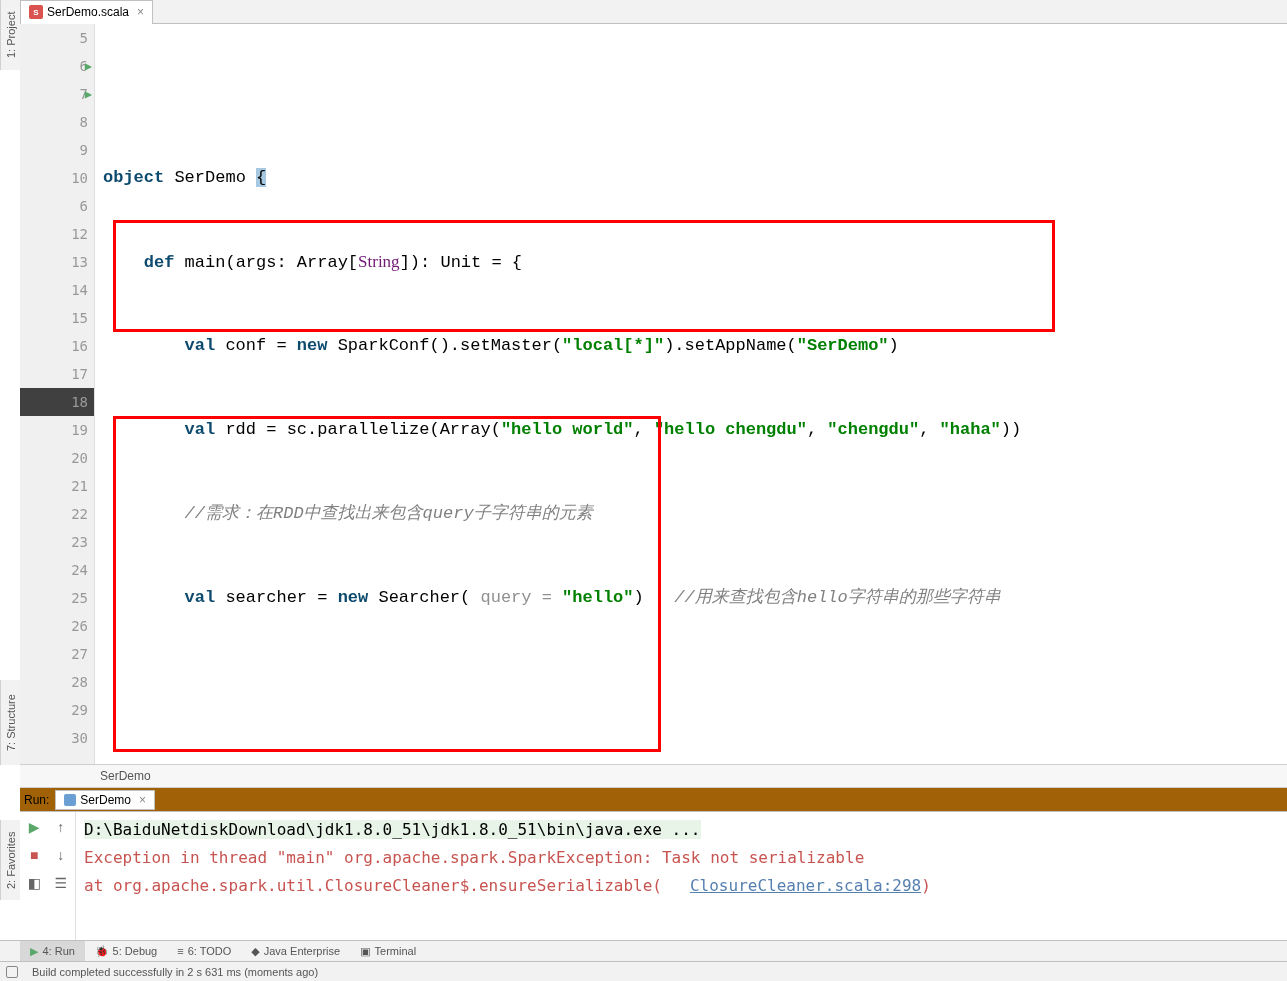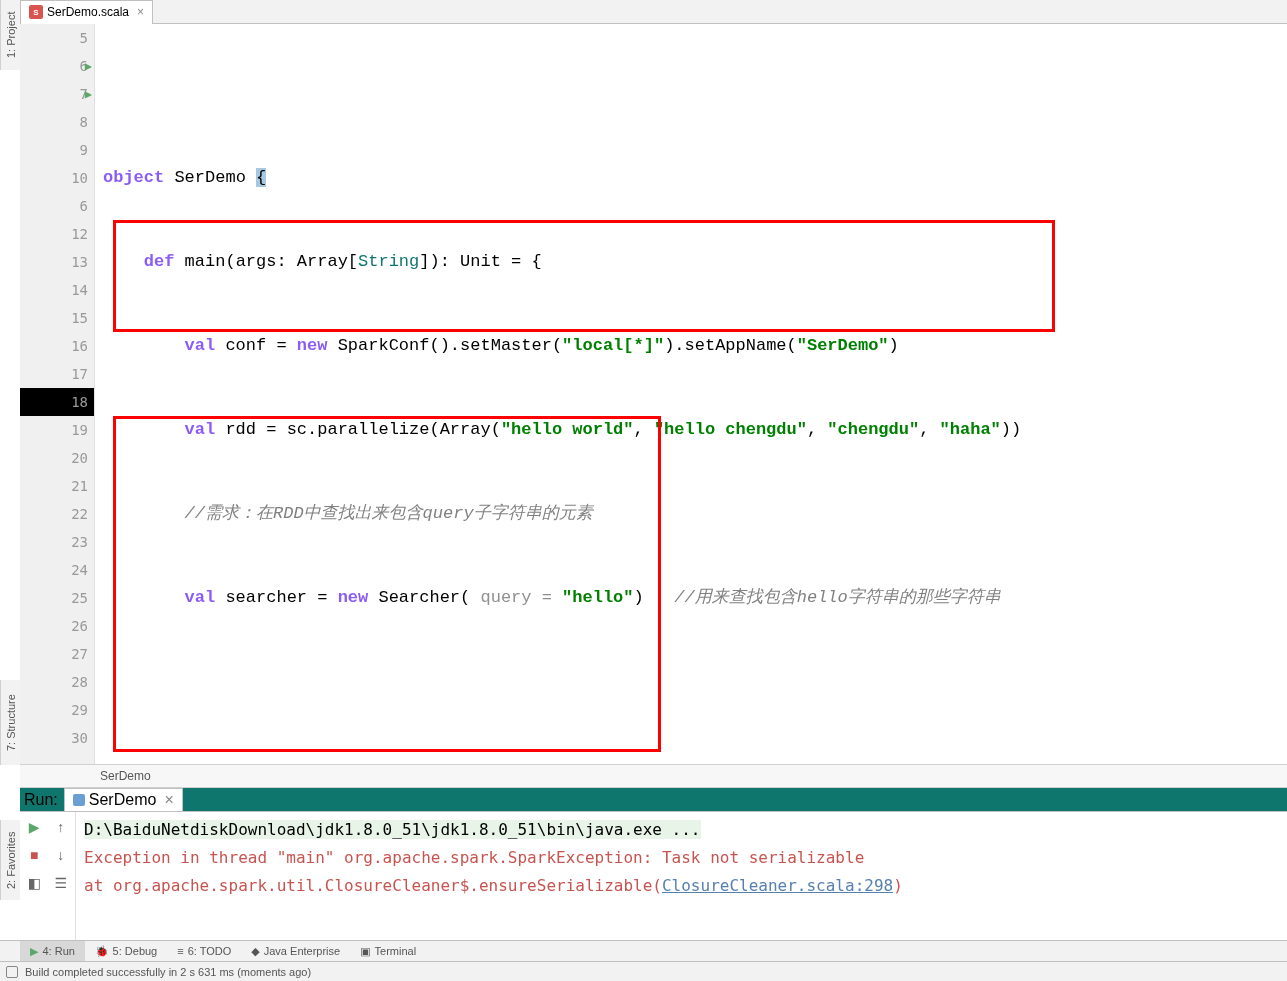--- a/index.html
+++ b/index.html
@@ -88,42 +88,42 @@
   font-family: "Consolas", monospace;
   font-size: 14px;
   position: relative;
 }
 .gutter-row .run-icon {
   position: absolute;
   right: 2px;
   color: #59a869;
   font-size: 12px;
 }
-.gutter-row.current { background: #000000; }
+.gutter-row.current { background: #404040; }
 .code-pane {
   flex: 1;
   font-family: "Consolas", "Courier New", monospace;
   font-size: 17px;
   line-height: 28px;
   position: relative;
   white-space: pre;
 }
 .code-line {
   height: 28px;
   padding-left: 8px;
   position: relative;
 }
 .red-box {
   position: absolute;
   border: 3px solid #ff0000;
   pointer-events: none;
 }
-.kw { color: #8b5cf6; font-weight: bold; }
+.kw { color: #0c4a6e; font-weight: bold; }
 .str { color: #008000; font-weight: bold; }
-.type { color: #0f766e; }
+.type { color: #701a75; font-family: Liberation Serif, serif; }
 .comment { color: #808080; font-style: italic; }
 .param-hint { color: #909090; }
 .hl-caret { background: #a6c8e0; }
 .breadcrumb {
   position: absolute;
   left: 20px; right: 0;
   bottom: 193px;
   height: 24px;
   background: #f7f7f7;
   border-top: 1px solid #d0d0d0;
@@ -135,26 +135,26 @@
   align-items: center;
 }
 .run-panel {
   position: absolute;
   left: 20px; right: 0;
   bottom: 41px;
   top: 788px;
 }
 .run-header {
   height: 24px;
-  background: #0f766e;
+  background: #a16207;
   border-bottom: 1px solid #c0c0c0;
   display: flex;
   align-items: center;
   padding-left: 4px;
-  font-size: 16px;
+  font-size: 12px;
 }
 .run-tab {
   background: #fff;
   border: 1px solid #c0c0c0;
   padding: 2px 8px;
   margin-left: 6px;
   display: flex;
   align-items: center;
   gap: 4px;
 }
@@ -185,21 +185,21 @@
 .console {
   flex: 1;
   font-family: "Consolas", monospace;
   font-size: 16px;
   line-height: 28px;
   padding: 4px 8px;
   overflow: hidden;
 }
 .console .cmd { background: #e8f4e8; margin-top: 13px; }
 .console .err { color: #c75450; }
-.console .link { color: #5680b0; text-decoration: underline; }
+.console .link { color: #5680b0; text-decoration: underline; margin-left: 28px; }
 .bottom-tabs {
   position: absolute;
   left: 0; right: 0; bottom: 20px;
   height: 21px;
   background: #f2f2f2;
   border-top: 1px solid #c0c0c0;
   display: flex;
   align-items: center;
   font-size: 11px;
   color: #555;
@@ -219,21 +219,21 @@
   position: absolute;
   left: 0; right: 0; bottom: 0;
   height: 20px;
   background: #f2f2f2;
   border-top: 1px solid #c0c0c0;
   display: flex;
   align-items: center;
   padding-left: 6px;
   font-size: 11px;
   color: #555;
-  gap: 7px;
+  gap: 14px;
 }
 .status-icon {
   width: 12px; height: 12px;
   border: 1px solid #888;
   border-radius: 2px;
 }
 </style>
 </head>
 <body>
 

